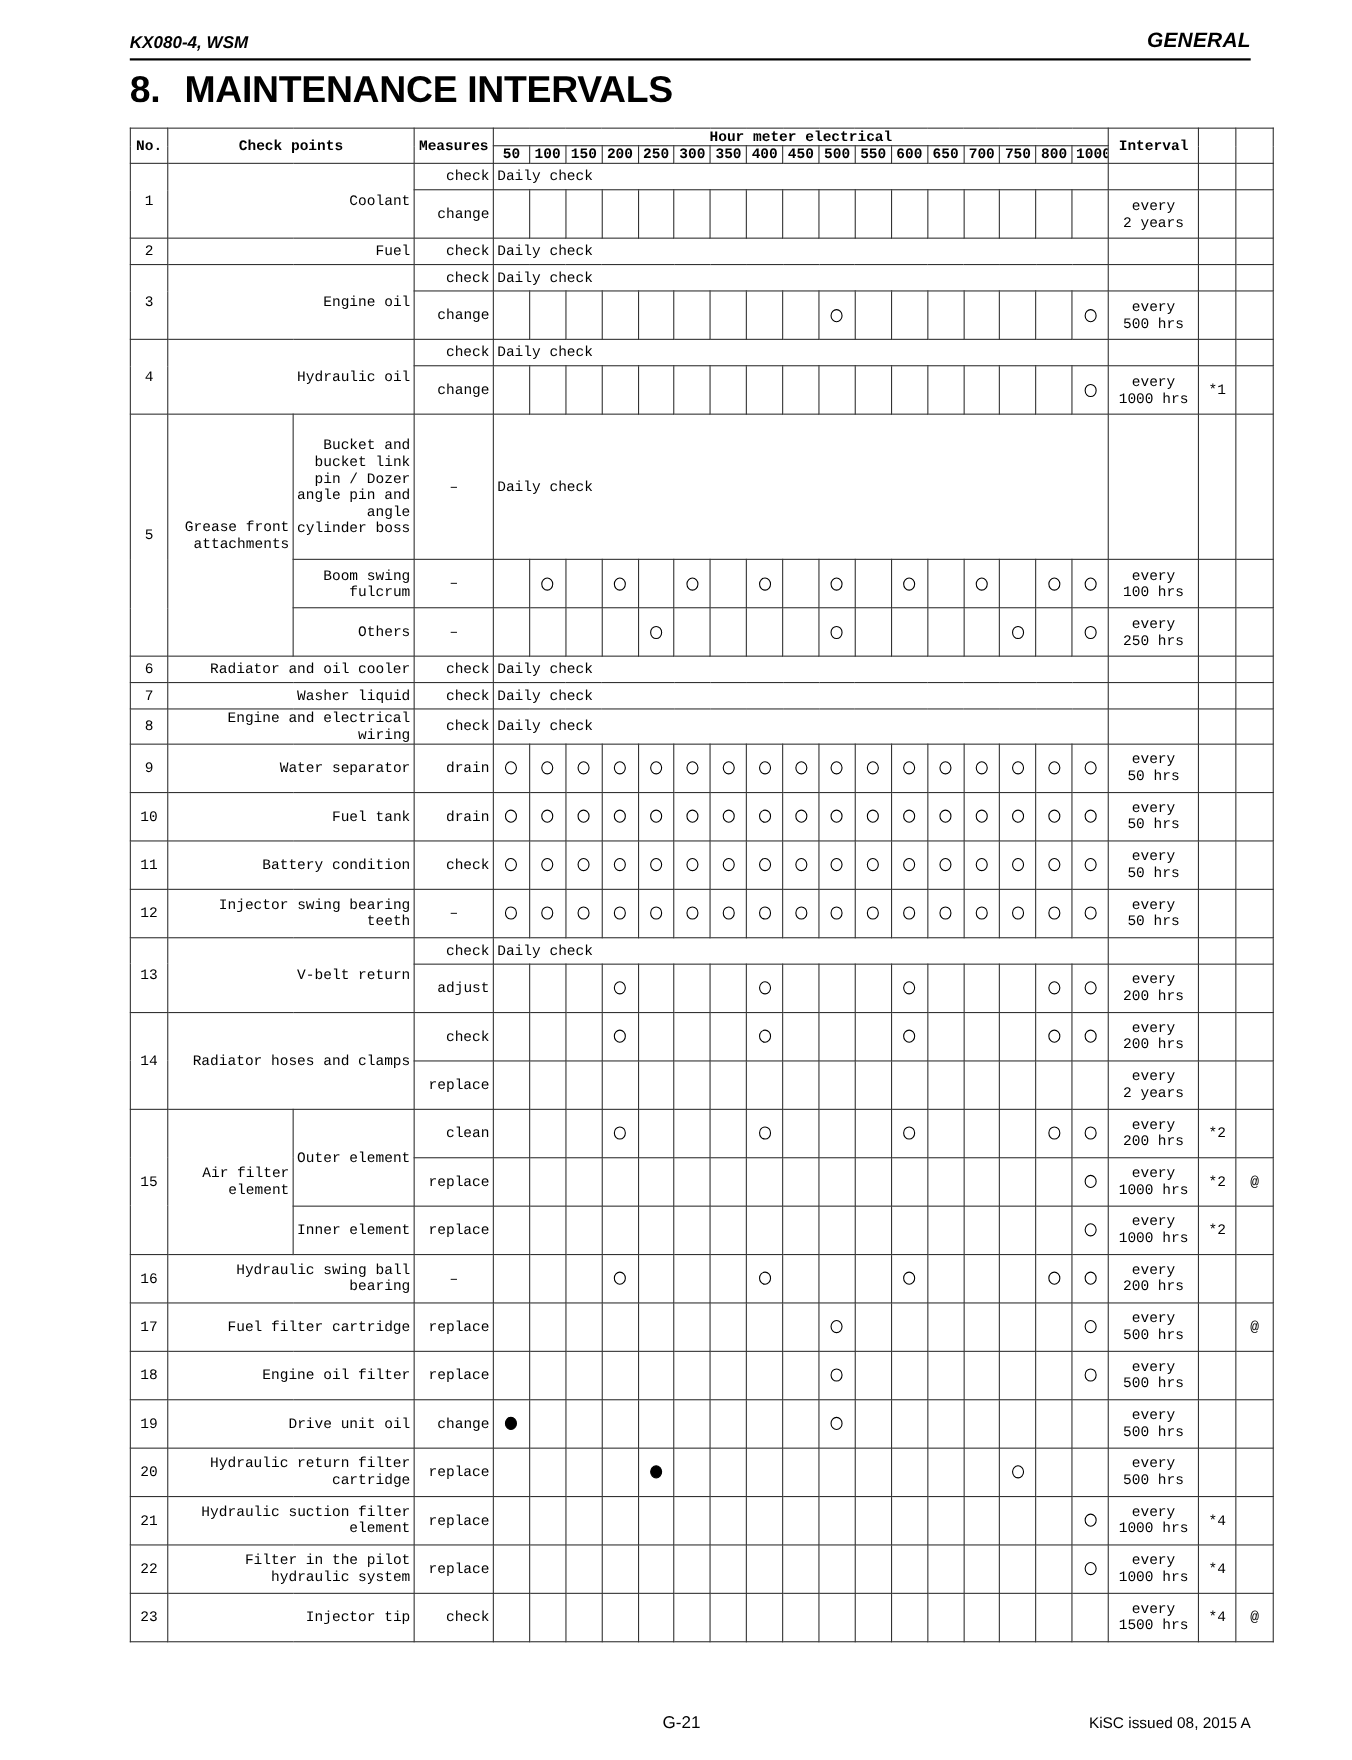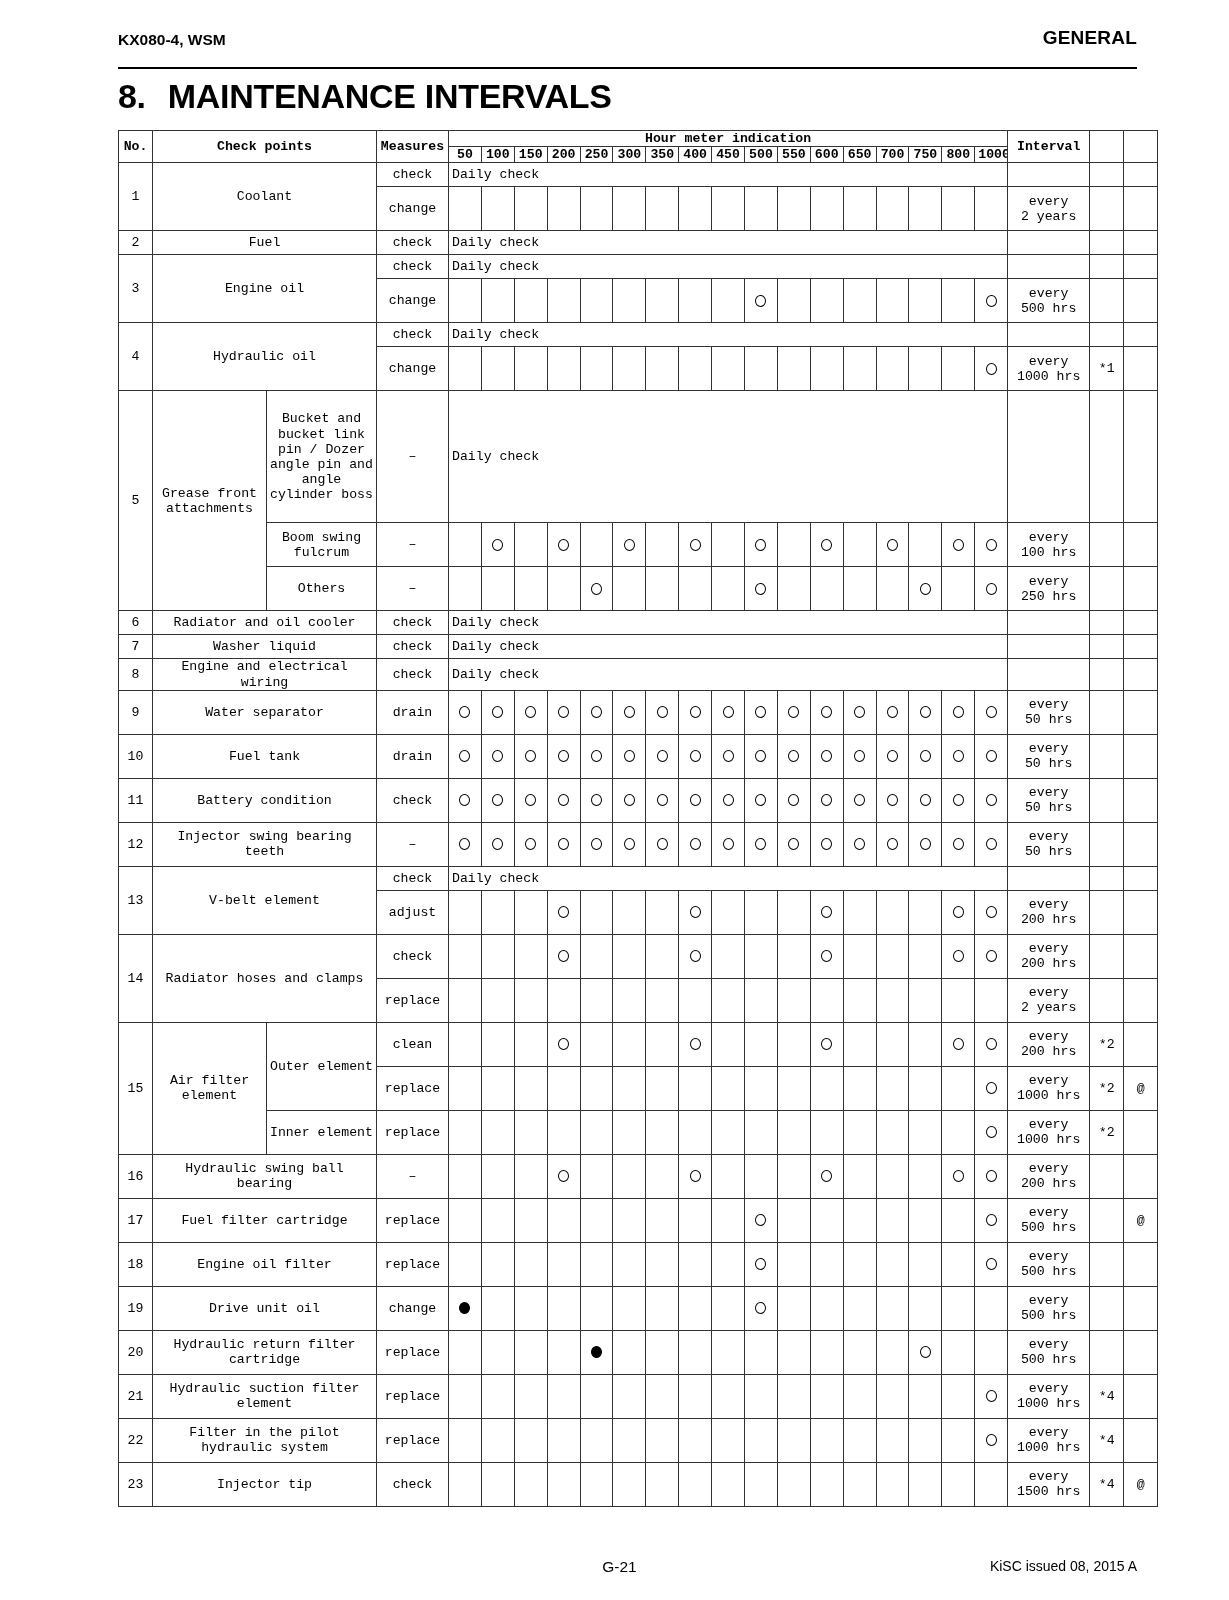--- a/index.html
+++ b/index.html
@@ -22,21 +22,22 @@
   }
 
   
   .pg-header {
     display: flex;
     justify-content: space-between;
     align-items: flex-end;
     font-size: 15.5px;
     font-weight: bold;
     line-height: 1;
-    padding-bottom: 20px;
+    padding-bottom: 6px;
+    font-style: italic;
   }
   .pg-header .right { font-size: 19px; letter-spacing: .2px; }
   .header-rule {
     border-bottom: 2.2px solid #000;
     margin-bottom: 6px;
   }
 
   h1.title {
     font-size: 34px;
     font-weight: bold;
@@ -68,21 +69,21 @@
   col.c-no      { width: 34px; }
   col.c-chk     { width: 114px; }
   col.c-sub     { width: 110px; }
   col.c-meas    { width: 72px; }
   col.c-hr      { width: 32.9px; }
   col.c-int     { width: 82px; }
   col.c-note    { width: 34px; }
   col.c-at      { width: 34px; }
 
   .ctr  { text-align: center; }
-  .lft  { text-align: center; padding-left: 5px; }
+  .lft  { text-align: right; padding-left: 5px; }
 
   td.hr { text-align: center; padding: 0; }
 
   .rowtall    { height: 44px; }
   .rowshort   { height: 24px; }
 
   
   .mark {
     display: inline-block;
     width: 11px; height: 12px;
@@ -154,21 +155,21 @@
         <col class="c-hr">
       <col class="c-int">
         <col class="c-note">
         <col class="c-at">
     </colgroup>
     <thead>
       <tr>
         <th rowspan="2">No.</th>
         <th rowspan="2" colspan="2">Check points</th>
         <th rowspan="2">Measures</th>
-        <th colspan="17">Hour meter indication</th>
+        <th colspan="17">Hour meter electrical</th>
         <th rowspan="2">Interval</th>
         <th rowspan="2"></th>
         <th rowspan="2"></th>
       </tr>
       <tr id="tick-row">
           <th>50</th>
           <th>100</th>
           <th>150</th>
           <th>200</th>
           <th>250</th>
@@ -499,21 +500,21 @@
           <td class="hr"><span class="mark"></span></td>
           <td class="ctr">
             <span class="twoline">every</span>
             <span class="twoline">50 hrs</span>
           </td>
           <td class="ctr"></td>
           <td class="ctr"></td>
         </tr>
         <tr class="rowshort">
           <td rowspan="2" class="ctr">13</td>
-          <td rowspan="2" class="lft" colspan="2">V-belt element</td>
+          <td rowspan="2" class="lft" colspan="2">V-belt return</td>
           <td class="lft">check</td>
           <td colspan="17" class="daily">Daily check</td>
           <td class="ctr"></td>
           <td class="ctr"></td>
           <td class="ctr"></td>
         </tr>
         <tr class="rowtall">
           <td class="lft">adjust</td>
           <td class="hr"></td>
           <td class="hr"></td>

